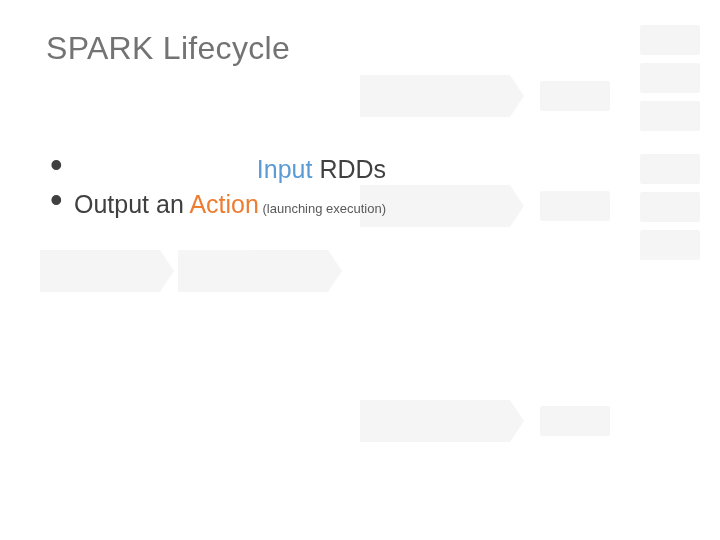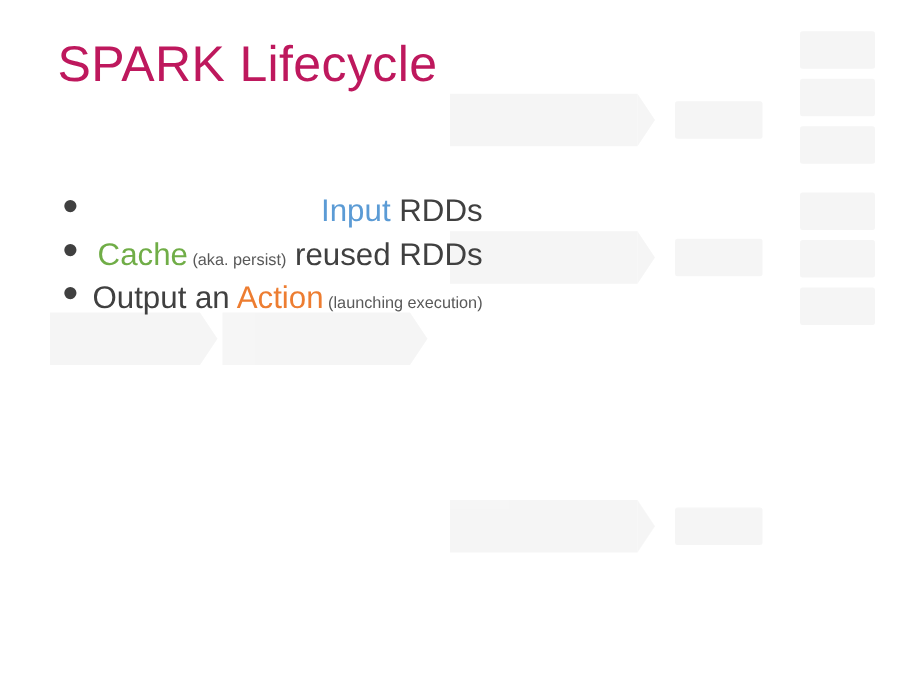--- a/index.html
+++ b/index.html
@@ -6,21 +6,21 @@
   html, body { width: 720px; height: 540px; font-family: "Segoe UI Light", "Segoe UI", "Helvetica Neue", Arial, sans-serif; font-weight: 300; background: #fff; }
   .slide { position: relative; width: 720px; height: 540px; overflow: hidden; background: #fff; }
   
   .bg { position: absolute; inset: 0; }
   .chev { position: absolute; height: 42px; background: #1d1d1d; opacity: 0.04; }
   .chev::after { content: ""; position: absolute; right: -14px; top: 0; width: 0; height: 0; border-top: 21px solid transparent; border-bottom: 21px solid transparent; border-left: 14px solid #1d1d1d; }
   .chev span { display: block; line-height: 42px; text-align: center; font-size: 17px; color: #1d1d1d; }
   .node { position: absolute; height: 30px; background: #1d1d1d; opacity: 0.04; border-radius: 2px; }
   .node span { display: block; line-height: 30px; text-align: center; font-size: 13px; color: #1d1d1d; }
   
-  .title { position: absolute; top: 30px; left: 46px; font-size: 40px; color: #be185d; font-weight: 300; letter-spacing: 0.3px; }
+  .title { position: absolute; top: 30px; left: 46px; font-size: 32px; color: #737373; font-weight: 300; letter-spacing: 0.3px; }
   .list { position: absolute; top: 152px; left: 46px; list-style: none; }
   .list li { font-size: 25px; color: #404040; font-weight: 300; line-height: 1.38; position: relative; padding-left: 28px; text-align: right; }
   .list li::before { content: "•"; position: absolute; left: 4px; top: -12px; font-size: 36px; color: #404040; }
   .kw-input   { color: #5b9bd5; }
   .kw-transform { color: #5b9bd5; }
   .kw-cache   { color: #70ad47; }
   .kw-action  { color: #ed7d31; }
   .small { font-size: 13px; color: #595959; vertical-align: baseline; font-weight: 400; }
 </style>
 </head>
@@ -77,20 +77,17 @@
       </div>
   </div>
 
   <h1 class="title">SPARK Lifecycle</h1>
 
   <ul class="list">
     <li>
       <span class="kw-input">Input</span><span> RDDs</span>
     </li>
     <li>
-      <span class="kw-cache">Cache</span><span class="small"> (aka. persist)</span><span> reused RDDs</span>
-    </li>
-    <li>
       <span>Output an </span><span class="kw-action">Action</span><span class="small"> (launching execution)</span>
     </li>
   </ul>
 
 </div>
 
 </body></html>

